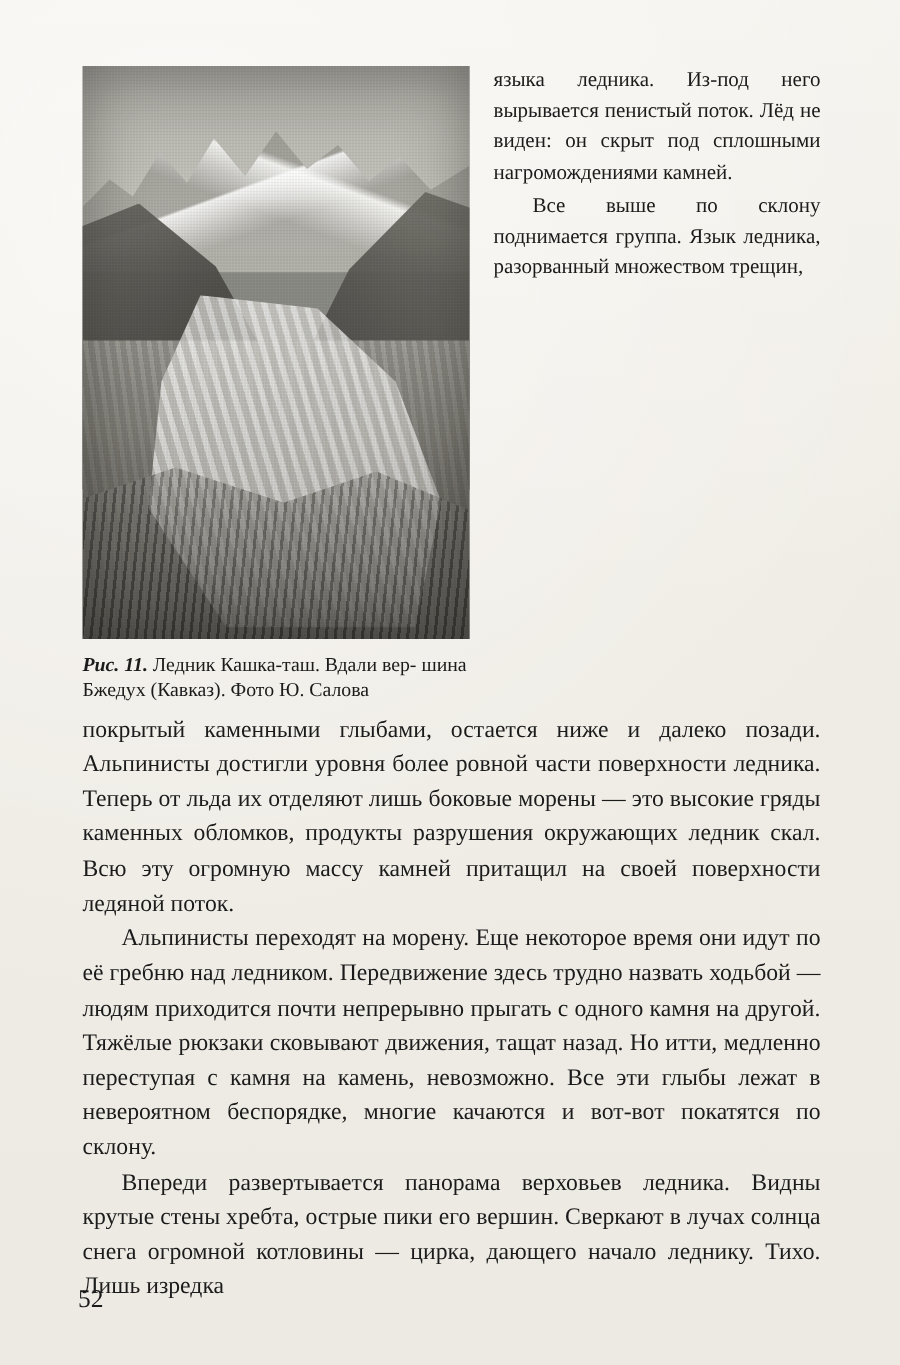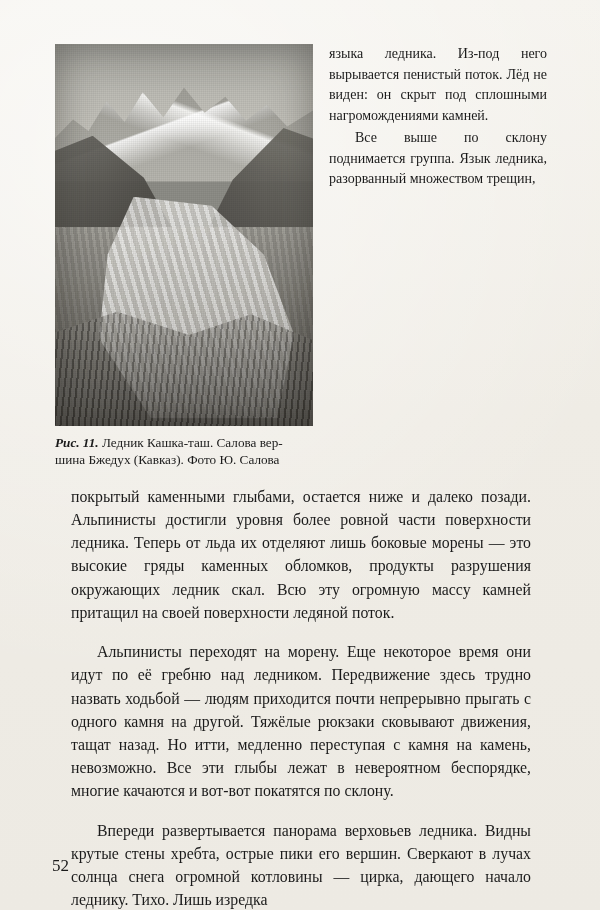--- a/index.html
+++ b/index.html
@@ -135,21 +135,21 @@
 
   
   .body-text {
     margin-top: 6px;
     font-size: 15.8px;
     line-height: 1.47;
     text-align: justify;
     text-justify: inter-word;
   }
   .body-text p {
-    margin: 16px;
+    margin: 0;
     text-indent: 26px;
   }
   .body-text p.noindent {
     text-indent: 0;
   }
 
   .folio {
     position: absolute;
     left: 52px;
     bottom: 34px;
@@ -171,21 +171,21 @@
           <div class="ridge-left"></div>
           <div class="ridge-right"></div>
           <div class="valley"></div>
           <div class="glacier"></div>
           <div class="moraine"></div>
           <div class="grain"></div>
           <div class="vignette"></div>
         </div>
         <div class="caption">
           <span class="fignum">Рис. 11.</span>
-          <span>Ледник Кашка-таш. Салова вер-</span>
+          <span>Ледник Кашка-таш. Вдали вер-</span>
           <span>шина Бжедух (Кавказ). Фото Ю. Салова</span>
         </div>
       </div>
 
       <div class="right-col">
         <p class="first">языка ледника. Из-под него вырывается пенистый поток. Лёд не виден: он скрыт под сплошными нагромождениями камней.</p>
         <p>Все выше по склону поднимается группа. Язык ледника, разорванный множеством трещин,</p>
       </div>
 
     </div>

